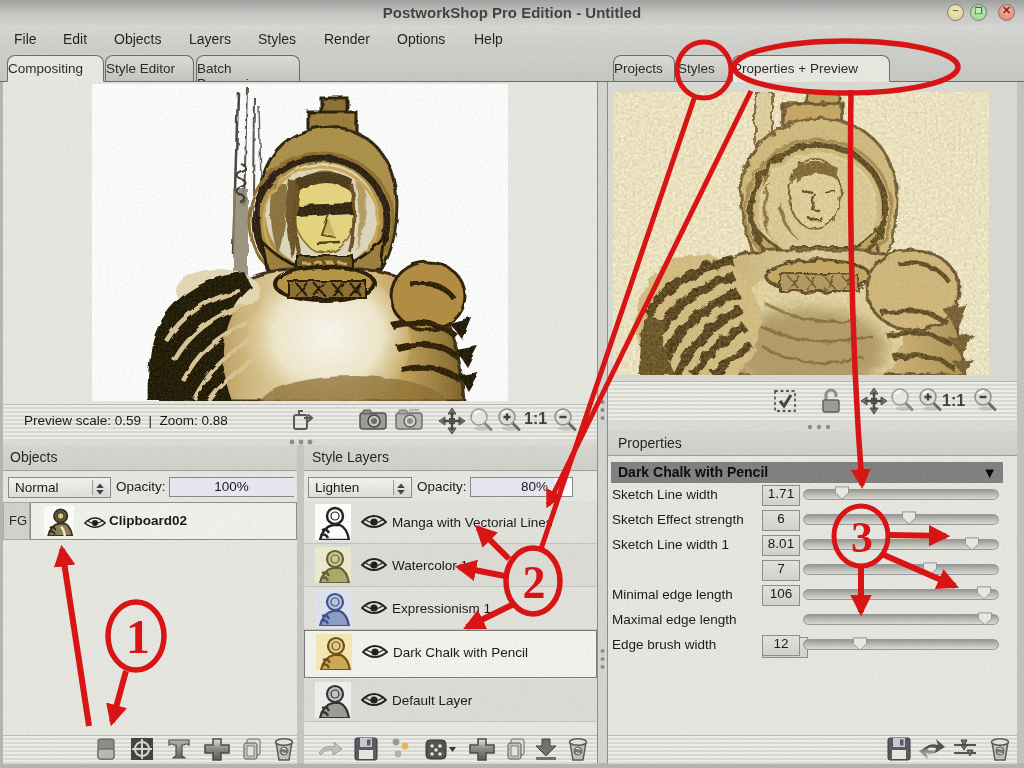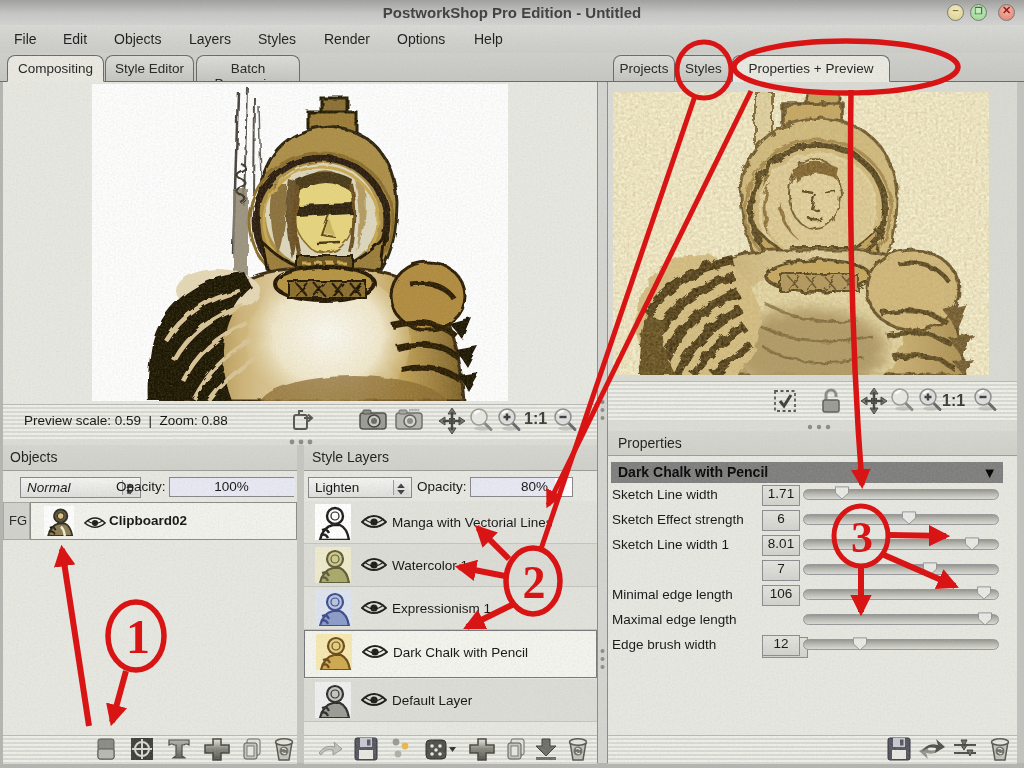--- a/index.html
+++ b/index.html
@@ -12,21 +12,21 @@
 #title{width:1024px;top:4px;text-align:center;font-weight:bold;font-size:15px;color:#3c3c3c;}
 .wbtn{width:17px;height:17px;border-radius:50%;top:4px;border:1px solid #777;box-sizing:border-box;
   text-align:center;line-height:14px;font-size:11px;font-weight:bold;}
 
 #menubar{left:0;top:25px;width:1024px;height:28px;background:linear-gradient(#d8d8d4,#cbcbc7);
   border-bottom:1px solid #a5a5a1;}
 .mitem{top:31px;font-size:14px;color:#1a1a1a;}
 
 .tab{top:55px;height:27px;border:1px solid #68686a;border-bottom:none;
   border-radius:8px 8px 0 0;box-sizing:border-box;
-  font-size:13.5px;color:#222;text-align:center;
+  font-size:13.5px;color:#222;text-align:left;
   background:linear-gradient(#dcdcd8,#c2c2be);}
 .tab.active{background:#e9e9e2;border-bottom:1px solid #e9e9e2;z-index:5;}
 .tab span{position:relative;top:5px;}
 #tabrowline{left:0;top:81px;width:1024px;height:1px;background:#68686a;z-index:1;}
 
 .stripes{background:repeating-linear-gradient(#efefe9 0px,#efefe9 2px,#d9d9d3 2px,#d9d9d3 4px);}
 .panelhead{background:linear-gradient(#dedeb8 0%,#d6d6d0 0%,#d0d0ca 100%);
   font-size:14px;color:#1a1a1a;}
 .dd{background:linear-gradient(#f4f4f2,#dededa);border:1px solid #84848a;box-sizing:border-box;
   font-size:13.5px;color:#111;}
@@ -155,21 +155,21 @@
 </g>
 </svg></div>
 
   <div class="abs stripes" style="left:3px;top:404px;width:594px;height:35px;border-top:1px solid #b8b8b4;"></div>
   <div class="abs" style="left:24px;top:413px;font-size:13.5px;color:#111;">Preview scale: 0.59&nbsp;&nbsp;|&nbsp;&nbsp;Zoom: 0.88</div>
 
   <div class="abs" style="left:3px;top:439px;width:594px;height:6px;background:#dcdcd6;"></div>
 
   <div class="abs panelhead" style="left:3px;top:445px;width:294px;height:26px;border-bottom:1px solid #9a9a96;box-sizing:border-box;"><span style="position:relative;left:7px;top:4px;">Objects</span></div>
   <div class="abs" style="left:3px;top:471px;width:294px;height:292px;background:#e7e7e1;"></div>
-  <div class="abs dd" style="left:20px;top:477px;width:121px;height:21px;font-style:italic;"><span style="position:relative;left:6px;top:2px;">Normal</span><span class="spin">
+  <div class="abs dd" style="left:8px;top:477px;width:103px;height:21px;"><span style="position:relative;left:6px;top:2px;">Normal</span><span class="spin">
         <svg style="position:absolute;left:1px;top:1px;" width="12" height="16" viewBox="0 0 12 16">
           <path d="M6 2.5 L9.8 7 L2.2 7 Z" fill="#3a3a40"></path>
           <path d="M6 13.5 L9.8 9 L2.2 9 Z" fill="#3a3a40"></path>
         </svg>
       </span></div>
   <div class="abs" style="left:116px;top:479px;font-size:13.5px;color:#111;">Opacity:</div>
   <div class="abs opfield" style="left:169px;top:477px;width:125px;height:20px;">
       <span class="opfill" style="width:125px;"></span>
     </div>
     <div class="abs" style="left:169px;top:479px;width:125px;text-align:center;font-size:13.5px;color:#111;z-index:3;">100%</div>

